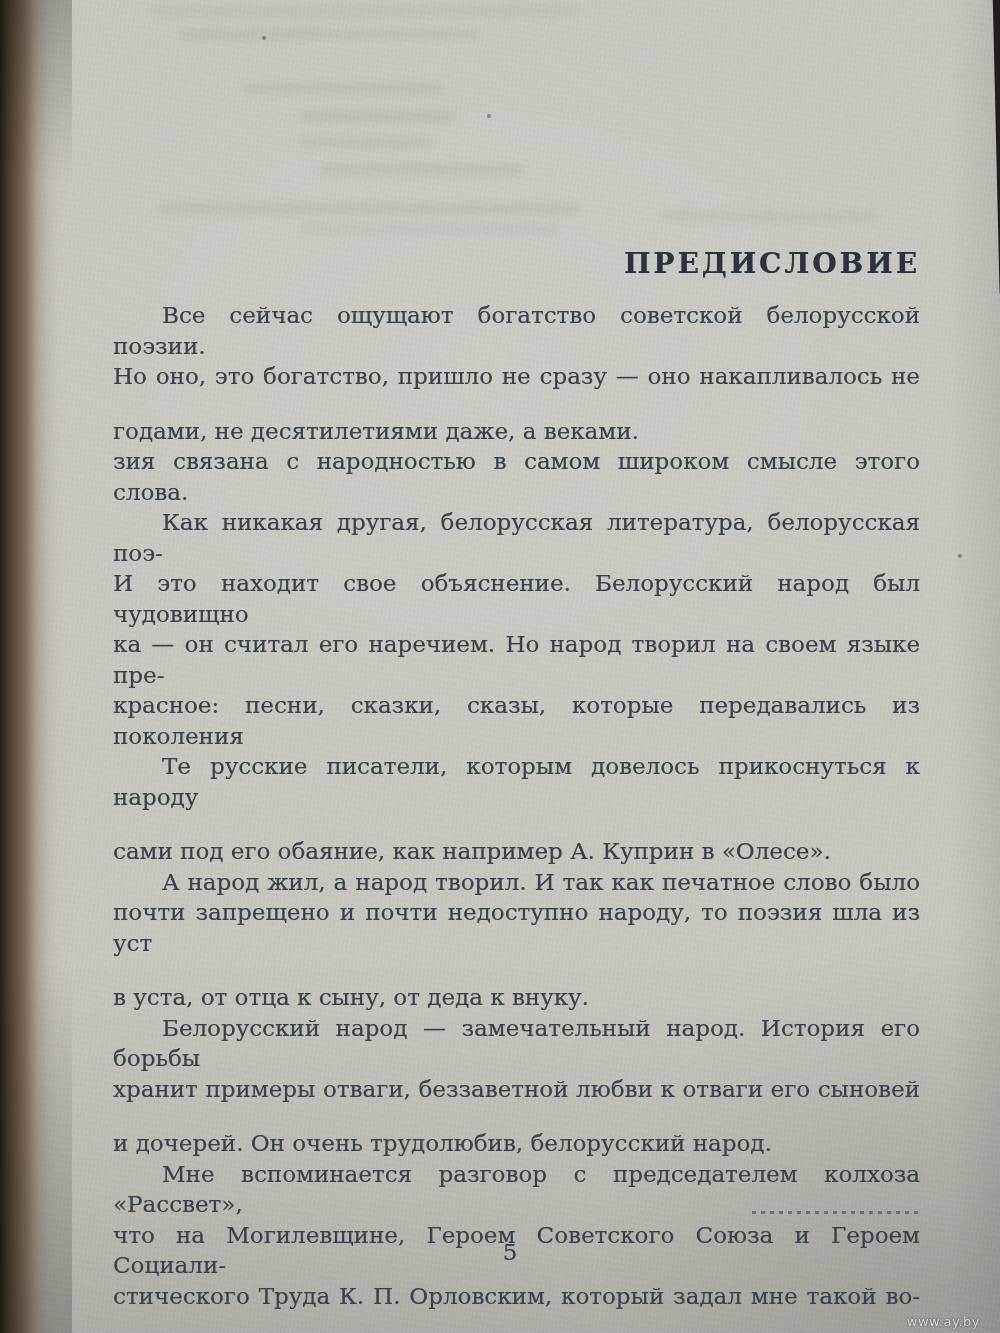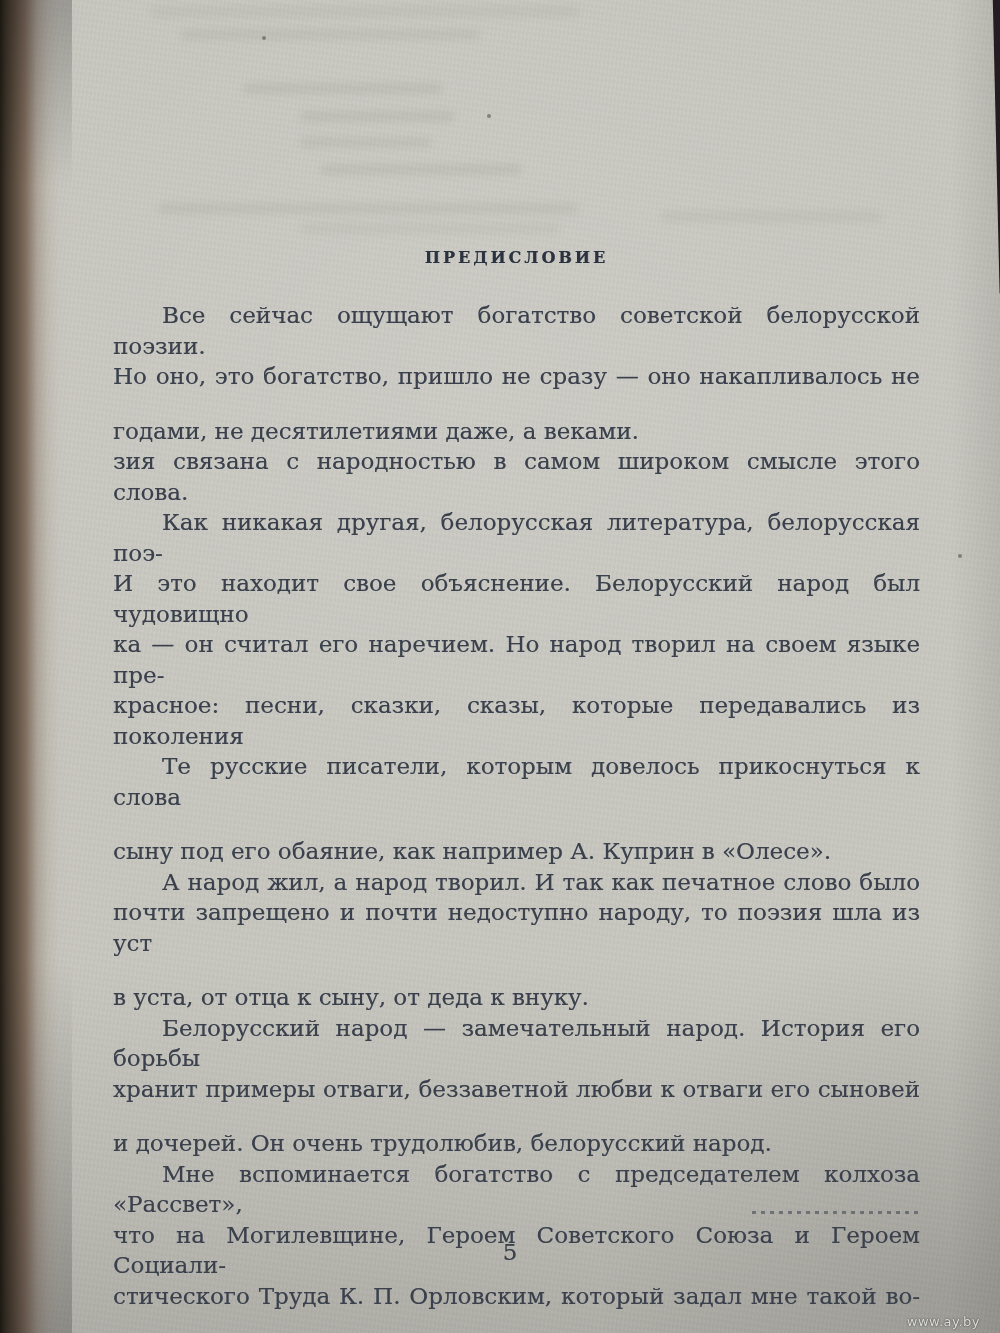--- a/index.html
+++ b/index.html
@@ -50,22 +50,22 @@
     position: absolute; height: 11px; background: #82857a;
     border-radius: 6px; filter: blur(3.5px);
   }
   .speck {
     position: absolute; width: 4px; height: 4px; background: #4a4a42;
     border-radius: 50%; opacity: 0.55; filter: blur(0.5px);
   }
 
   .title {
     position: absolute; left: 113px; top: 250px; width: 807px;
-    text-align: center;
-    font-weight: bold; font-size: 16px; line-height: 1;
+    text-align: right;
+    font-weight: bold; font-size: 28px; line-height: 1;
     letter-spacing: 3px;
     color: #2c3340;
     text-shadow: 0.3px 0.3px 0.5px rgba(44,51,64,0.55);
   }
 
   .text-block {
     position: absolute; left: 113px; top: 300px; width: 807px;
     font-size: 23px; line-height: 30.5px;
     color: var(--ink);
     text-shadow: 0.2px 0.2px 0.45px rgba(58,65,77,0.5);
@@ -120,29 +120,29 @@
 
   <div class="text-block">
       <div class="line first">Все сейчас ощущают богатство советской белорусской поэзии.</div>
       <div class="line">Но оно, это богатство, пришло не сразу — оно накапливалось не</div>
       <div class="line last">годами, не десятилетиями даже, а веками.</div>
       <div class="line">зия связана с народностью в самом широком смысле этого слова.</div>
       <div class="line first">Как никакая другая, белорусская литература, белорусская поэ-</div>
       <div class="line">И это находит свое объяснение. Белорусский народ был чудовищно</div>
       <div class="line">ка — он считал его наречием. Но народ творил на своем языке пре-</div>
       <div class="line">красное: песни, сказки, сказы, которые передавались из поколения</div>
-      <div class="line first">Те русские писатели, которым довелось прикоснуться к слова</div>
-      <div class="line last">сыну под его обаяние, как например А. Куприн в «Олесе».</div>
+      <div class="line first">Те русские писатели, которым довелось прикоснуться к народу</div>
+      <div class="line last">сами под его обаяние, как например А. Куприн в «Олесе».</div>
       <div class="line first">А народ жил, а народ творил. И так как печатное слово было</div>
       <div class="line">почти запрещено и почти недоступно народу, то поэзия шла из уст</div>
       <div class="line last">в уста, от отца к сыну, от деда к внуку.</div>
       <div class="line first">Белорусский народ — замечательный народ. История его борьбы</div>
       <div class="line">хранит примеры отваги, беззаветной любви к отваги его сыновей</div>
       <div class="line last">и дочерей. Он очень трудолюбив, белорусский народ.</div>
-      <div class="line first">Мне вспоминается богатство с председателем колхоза «Рассвет»,</div>
+      <div class="line first">Мне вспоминается разговор с председателем колхоза «Рассвет»,</div>
       <div class="line">что на Могилевщине, Героем Советского Союза и Героем Социали-</div>
       <div class="line">стического Труда К. П. Орловским, который задал мне такой во-</div>
     </div>
 
   <div class="dots"></div>
 
   <div class="page-number">5</div>
 
   <div class="gutter"></div>
   <div class="edge-right"></div>

